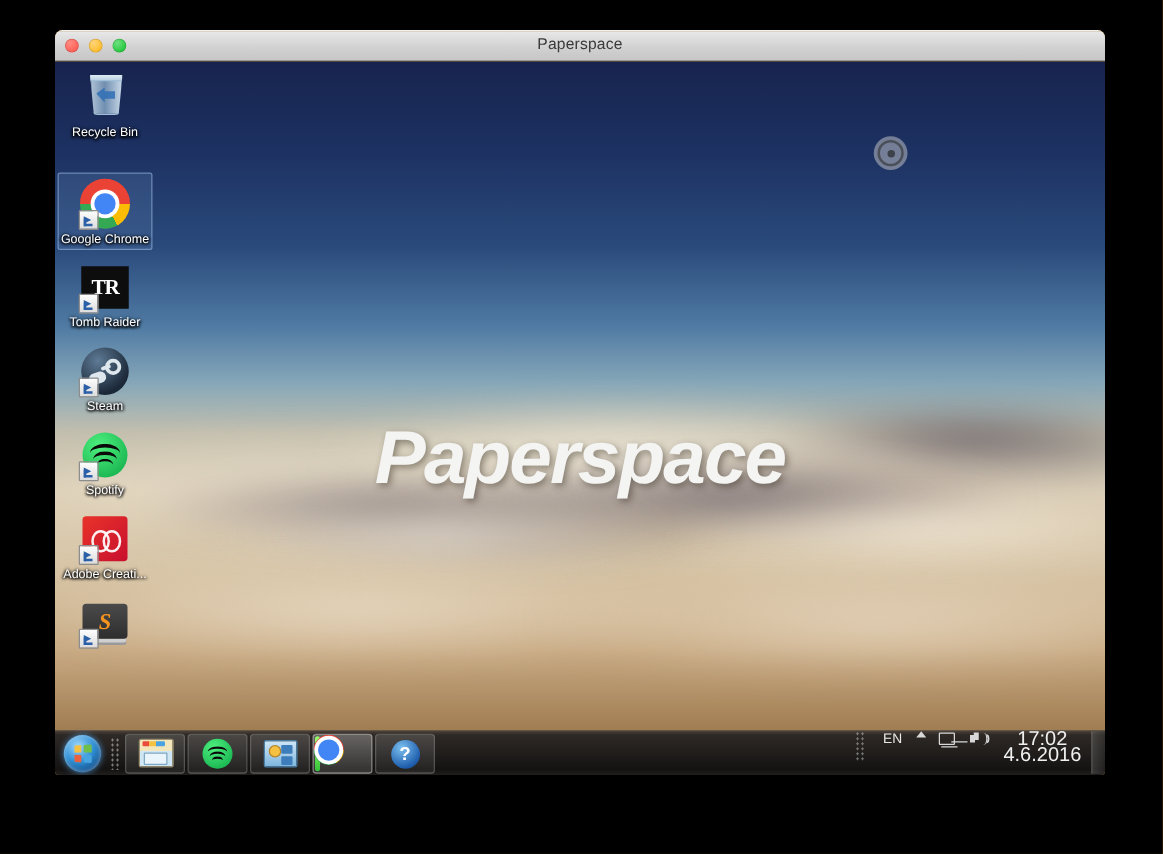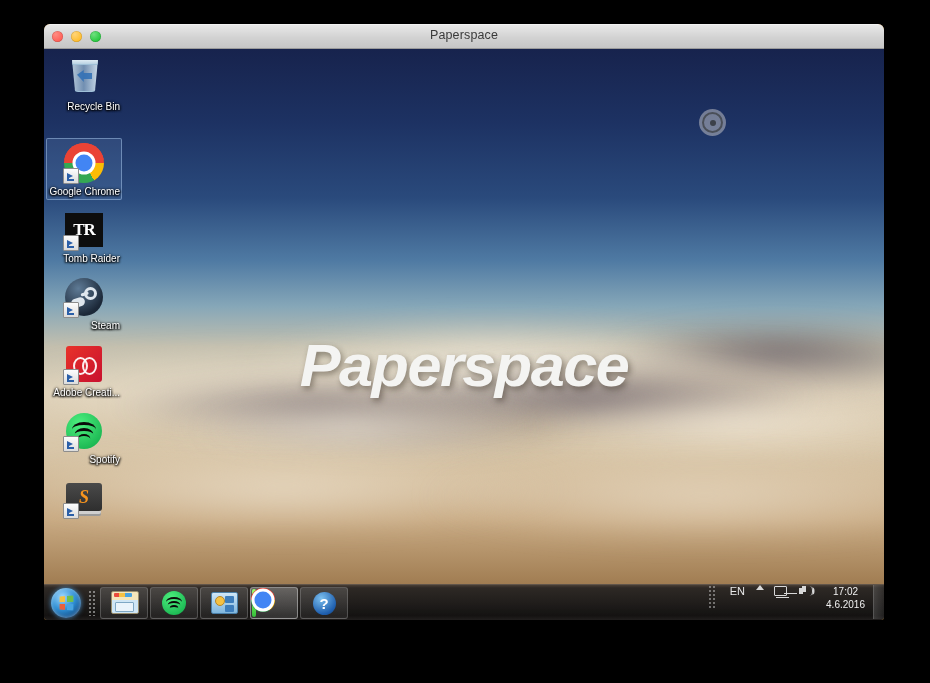--- a/index.html
+++ b/index.html
@@ -136,21 +136,21 @@
   
   #icon-grid {
     position: absolute;
     left: 2px; top: 4px;
     width: 74px;
   }
   .desk-icon {
     width: 72px;
     padding: 3px 1px 2px;
     margin-bottom: 5px;
-    text-align: right;
+    text-align: center;
     border: 1px solid transparent;
     border-radius: 2px;
   }
   .desk-icon.selected {
     background: rgba(120,160,210,0.18);
     border-color: rgba(160,190,225,0.55);
     margin-top: 23px;
   }
   .icon-art {
     position: relative;
@@ -418,21 +418,21 @@
     content:""; position:absolute; left:0; top:3px; width:4px; height:6px;
     background:#d8d8d8;
     box-shadow: 3px -2px 0 0 #d8d8d8;
   }
   .spk-icon::after {
     content:""; position:absolute; left:7px; top:1px; width:6px; height:10px;
     border-right: 1.5px solid #d8d8d8; border-radius: 50%;
     box-shadow: 3px 0 0 -1.5px #d8d8d8;
   }
   #clock {
-    color: #f0f0f0; font-size: 10px; line-height: 13px;
+    color: #f0f0f0; font-size: 16px; line-height: 13px;
     text-align: center; padding: 0 8px 0 6px;
   }
   #show-desktop {
     width: 10px; height: 34px;
     background: linear-gradient(to right, rgba(120,120,120,0.35), rgba(60,60,60,0.3));
     border-left: 1px solid rgba(180,180,180,0.35);
   }
 </style>
 </head>
 <body>
@@ -500,40 +500,40 @@
       <div class="desk-icon">
         <div class="icon-art">
           <div class="art-steam"></div>
           <span class="shortcut"></span>
         </div>
         <div class="icon-label">Steam</div>
       </div>
 
       <div class="desk-icon">
         <div class="icon-art">
-          <div class="art-adobe"></div>
-          <span class="shortcut"></span>
-        </div>
-        <div class="icon-label">Adobe Creati...</div>
-      </div>
-
-      <div class="desk-icon">
-        <div class="icon-art">
           <div class="art-spotify">
               <i class="w1"></i>
               <i class="w2"></i>
               <i class="w3"></i>
             </div>
           <span class="shortcut"></span>
         </div>
         <div class="icon-label">Spotify</div>
       </div>
 
       <div class="desk-icon">
         <div class="icon-art">
+          <div class="art-adobe"></div>
+          <span class="shortcut"></span>
+        </div>
+        <div class="icon-label">Adobe Creati...</div>
+      </div>
+
+      <div class="desk-icon">
+        <div class="icon-art">
           <div class="art-sublime">S</div>
           <span class="shortcut"></span>
         </div>
         <div class="icon-label"></div>
       </div>
 
     </div>
 
     <div id="taskbar">
 

